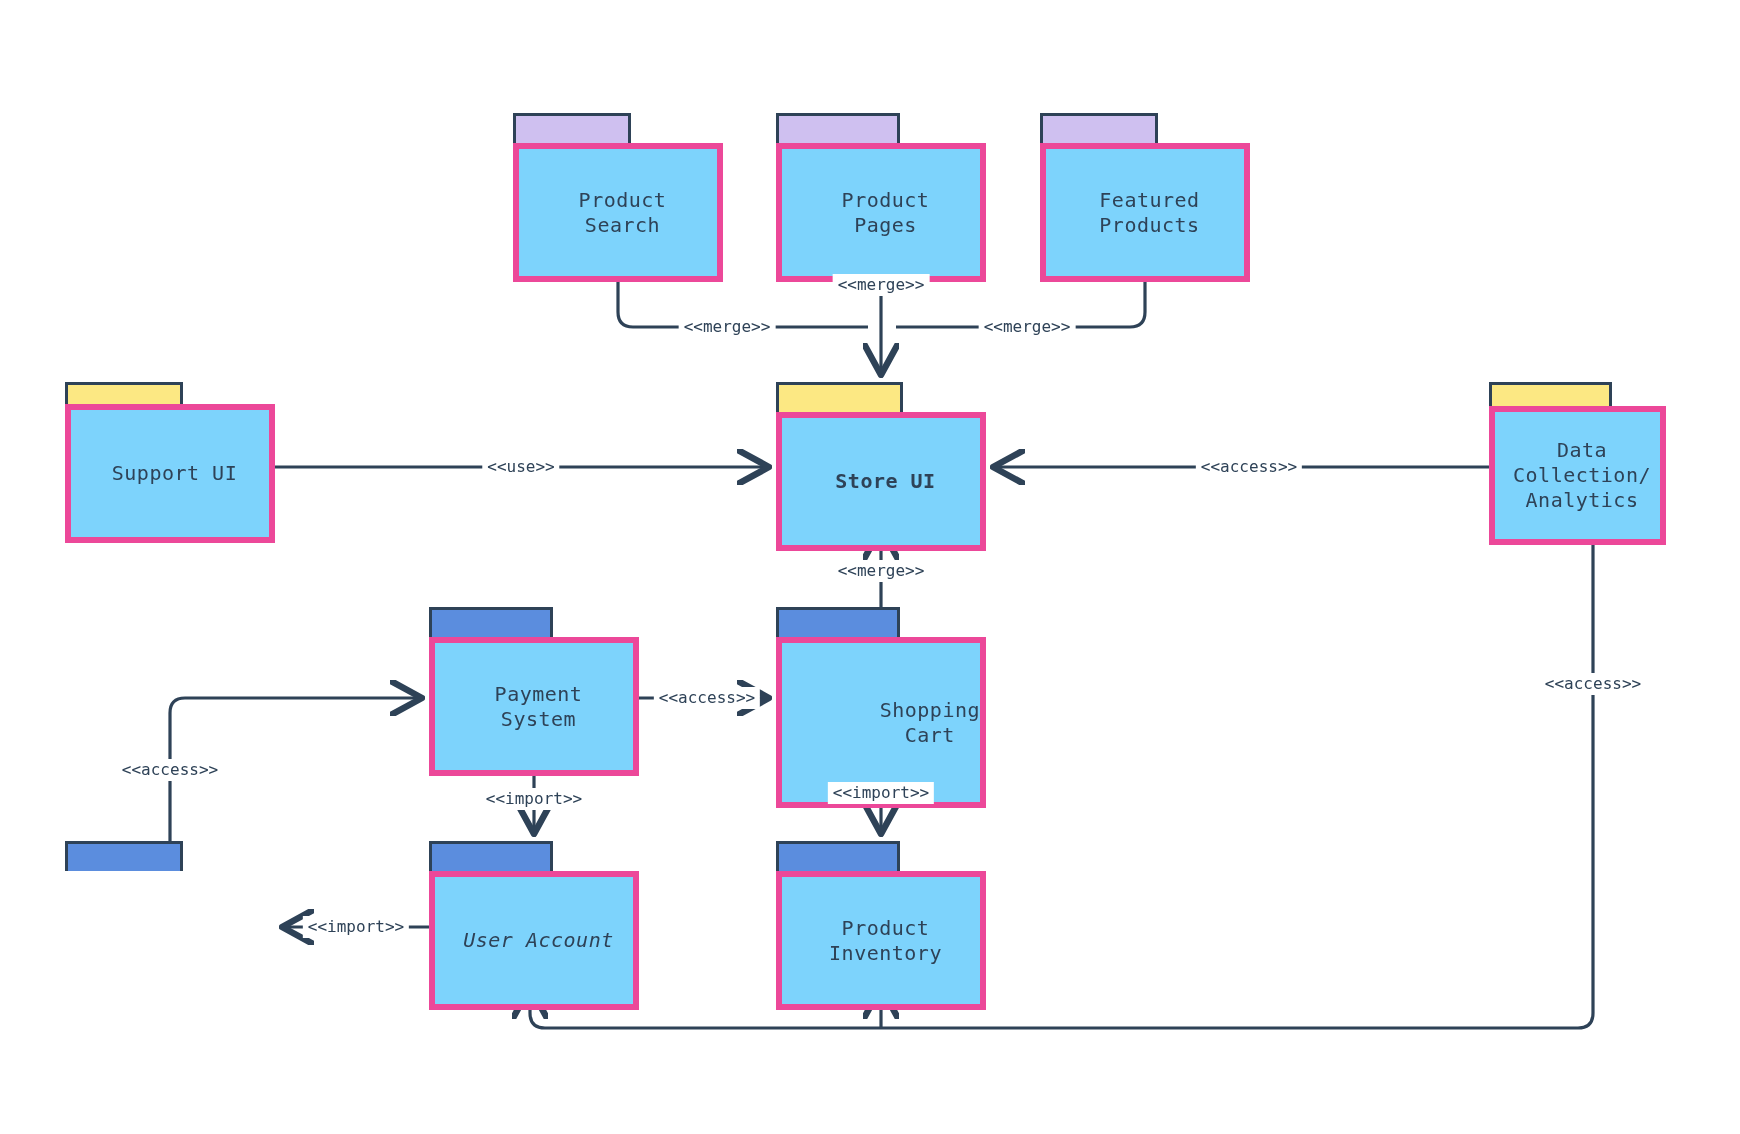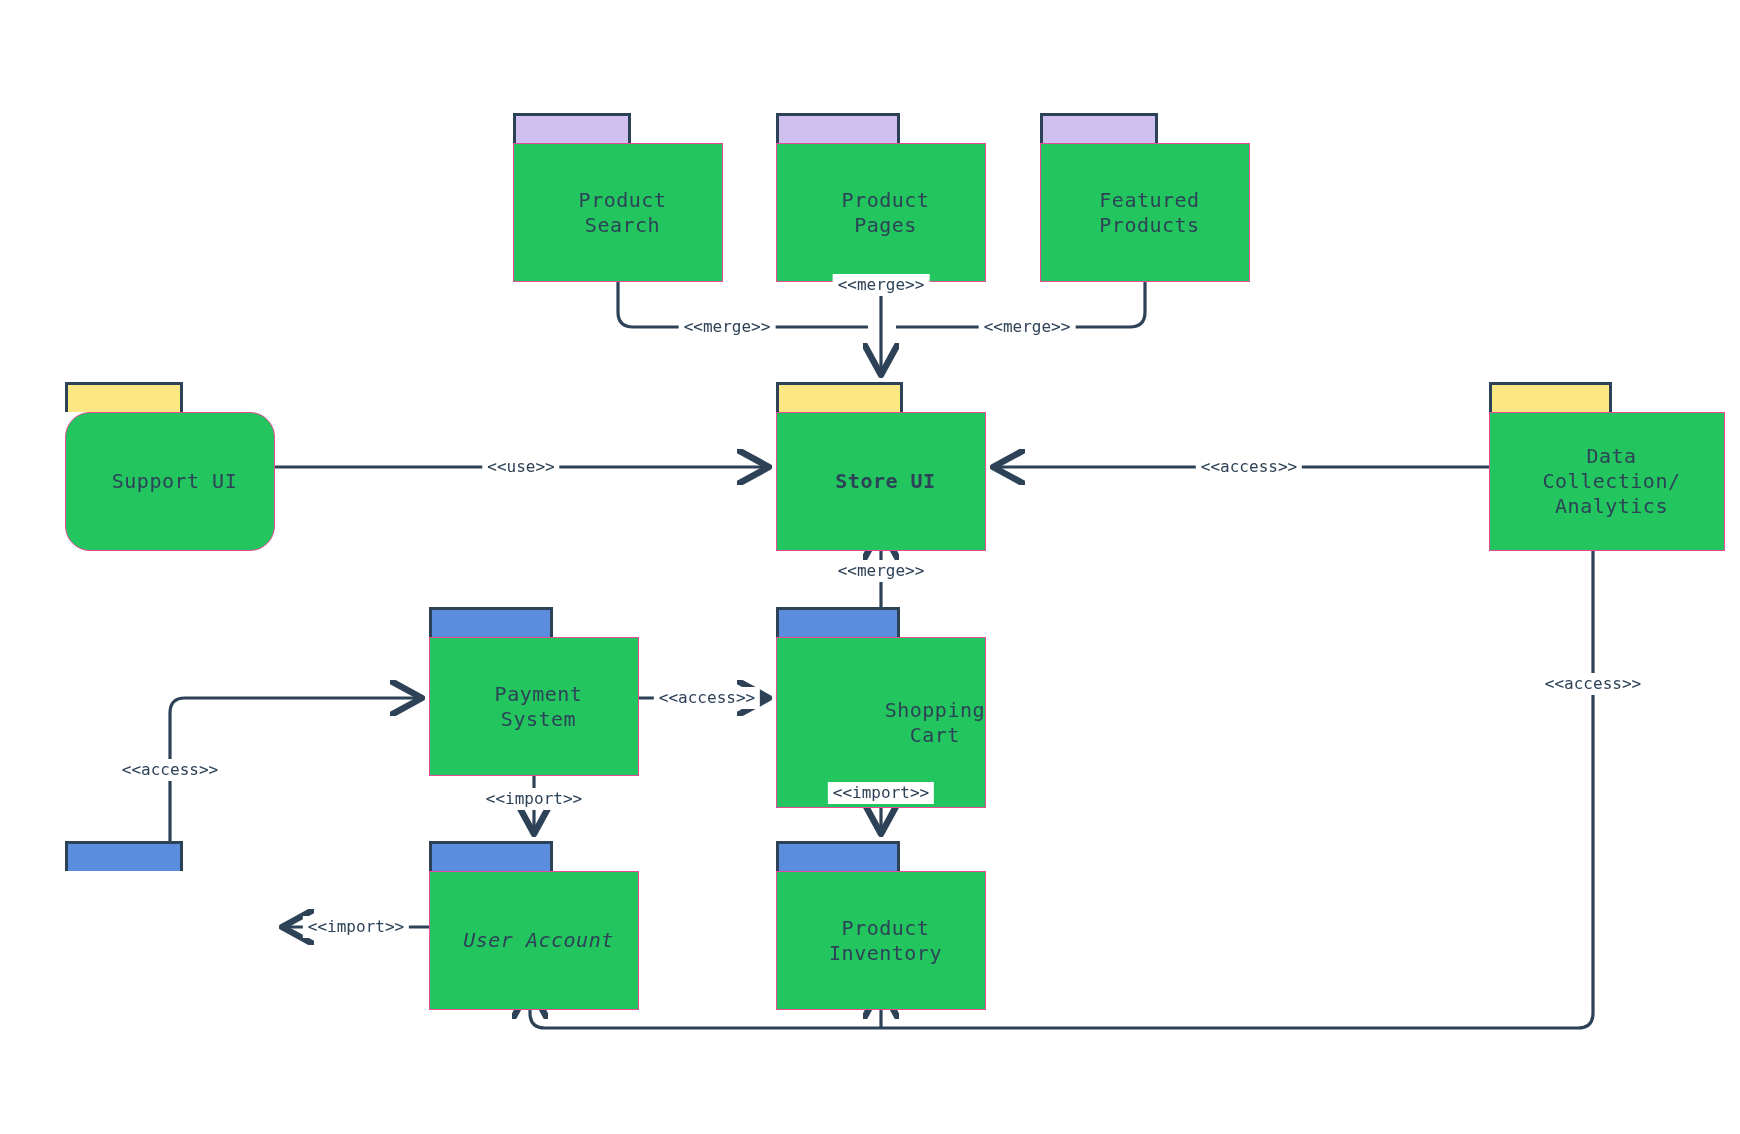--- a/index.html
+++ b/index.html
@@ -37,22 +37,22 @@
     left: 0;
     box-sizing: border-box;
     border: 3px solid #2e4257;
     border-bottom: none;
     height: 30px;
   }
   .pkg-body {
     position: absolute;
     left: 0;
     box-sizing: border-box;
-    border: 1px solid #ec4899;
-    background: #22c55e;
+    border: 6px solid #ec4899;
+    background: #7dd3fc;
     display: flex;
     align-items: center;
     justify-content: center;
     padding-left: 9px;
   }
   .pkg-label {
     color: #2e4257;
     font-size: 20px;
     line-height: 25px;
     text-align: center;
@@ -132,35 +132,35 @@
   <div class="pkg" style="left:1040px; top:113px; width:210px; height:169px;">
     <div class="pkg-tab" style="width:118px; background:#cfc0f0;"></div>
     <div class="pkg-body" style="top:30px; width:210px; height:139px;">
       <span class="pkg-label">Featured
 Products</span>
     </div>
   </div>
 
   <div class="pkg" style="left:65px; top:382px; width:210px; height:169px;">
     <div class="pkg-tab" style="width:118px; background:#fce883;"></div>
-    <div class="pkg-body" style="top:30px; width:210px; height:139px;border-radius:25px;">
+    <div class="pkg-body" style="top:22px; width:210px; height:139px;">
       <span class="pkg-label">Support UI</span>
     </div>
   </div>
 
   <div class="pkg" style="left:776px; top:382px; width:210px; height:169px;">
     <div class="pkg-tab" style="width:127px; background:#fce883;"></div>
     <div class="pkg-body" style="top:30px; width:210px; height:139px;font-weight:bold;">
       <span class="pkg-label">Store UI</span>
     </div>
   </div>
 
   <div class="pkg" style="left:1489px; top:382px; width:210px; height:169px;">
     <div class="pkg-tab" style="width:123px; background:#fce883;"></div>
-    <div class="pkg-body" style="top:30px; width:236px; height:139px;align-items:center;">
+    <div class="pkg-body" style="top:24px; width:177px; height:139px;align-items:center;">
       <span class="pkg-label">Data
 Collection/
 Analytics</span>
     </div>
   </div>
 
   <div class="pkg" style="left:429px; top:607px; width:176px; height:169px;">
     <div class="pkg-tab" style="width:124px; background:#5b8dde;"></div>
     <div class="pkg-body" style="top:30px; width:210px; height:139px;">
       <span class="pkg-label">Payment

